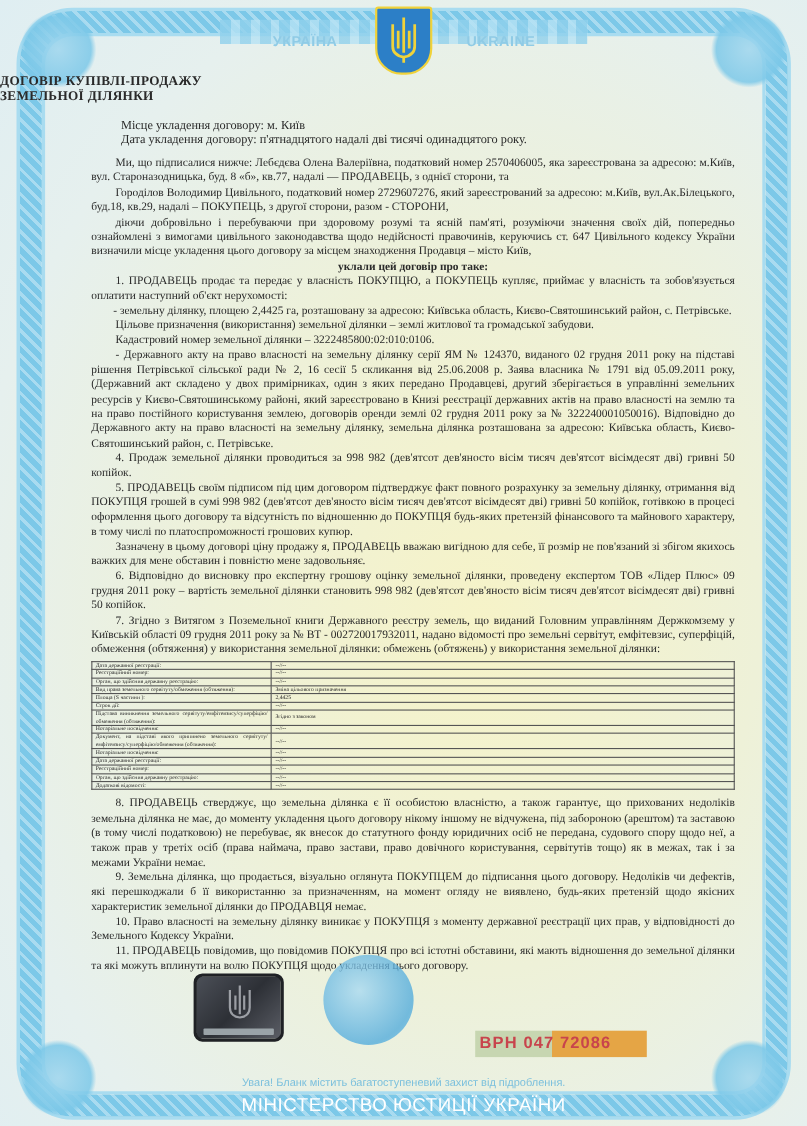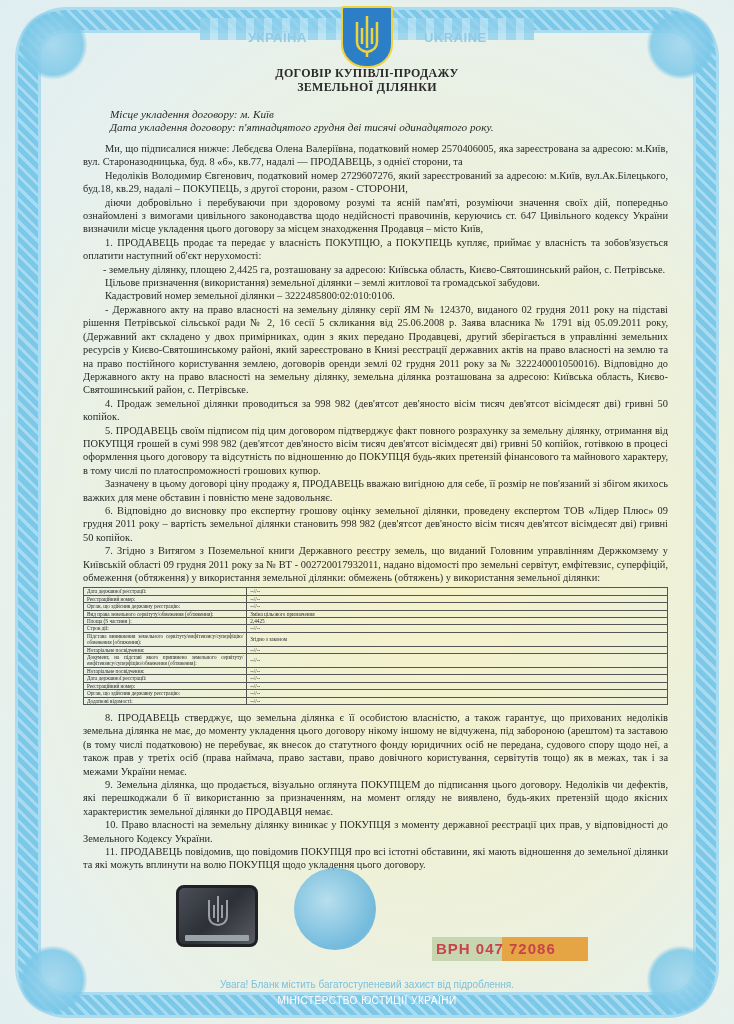--- a/index.html
+++ b/index.html
@@ -20,25 +20,25 @@
     background: radial-gradient(circle, #9fd6ee 0%, #7cc8e8 60%, transparent 70%); opacity:.85; }
   .band { position:absolute; left:200px; top:18px; width:334px; height:22px;
     background: repeating-linear-gradient(90deg, #8fd0ec 0 10px, #b6e2f4 10px 18px); opacity:.8; }
   .country { position:absolute; top:30px; font-family:"Liberation Sans", sans-serif;
     font-weight:bold; font-size:13px; color:#8fcbe6; letter-spacing:0.5px; }
   .country.ua { left:248px; }
   .country.en { left:424px; }
   .coat { position:absolute; left:341px; top:6px; width:52px; height:62px;
     background:#2c7fc7; border:2px solid #f0d23a; border-radius:3px 3px 24px 24px; box-sizing:border-box; }
   .coat svg { position:absolute; left:8px; top:6px; }
-  .title { position:absolute; left:0; width:734px; text-align:center; font-weight:bold;
+  .title { position:absolute; left:0; width:734px; text-align:left; font-weight:bold;
     font-size:12px; letter-spacing:0.3px; }
   .title.t1 { top:66px; }
   .title.t2 { top:80px; }
-  .meta { position:absolute; left:110px; font-size:11.2px;font-style:italic; }
+  .meta { position:absolute; left:110px; font-size:11.2px; }
   .meta.m1 { top:108px; }
   .meta.m2 { top:121px; }
   .body { position:absolute; left:83px; top:142px; width:585px; font-size:10.4px; line-height:13.4px; text-align:justify; }
   .body p { margin:0; text-indent:22px; }
   .body p.noind { text-indent:0;margin-left:20px; }
   .body .center { text-align:center; text-indent:0; font-weight:bold; }
   b { font-weight:normal; }
   table.reg { border-collapse:collapse; width:585px; margin:3px 0 6px 0; font-size:5.2px; line-height:6.4px; }
   table.reg td { border:1px solid #555; padding:0 3px; vertical-align:middle; }
   table.reg td.k { width:160px; }
@@ -48,21 +48,21 @@
   .holo .cap { position:absolute; bottom:3px; left:6px; right:6px; height:6px; background:#9aa3a8; border-radius:1px; }
   .holo svg { position:absolute; left:26px; top:6px; opacity:.7; }
   .globe { position:absolute; left:294px; top:868px; width:82px; height:82px; border-radius:50%;
     background: radial-gradient(circle at 40% 40%, #a6d9f3, #4aa8dc 70%, #6fbce6); opacity:.75; }
   .serial { position:absolute; left:432px; top:937px; width:156px; height:24px;
     background: linear-gradient(90deg,#c7d6b1 0 45%, #e5a545 45% 100%); }
   .serial span { font-family:"Liberation Sans", sans-serif; font-size:15px; color:#c8444c; position:absolute; top:3px; left:4px; letter-spacing:1px;font-weight:bold; }
   .warn { position:absolute; left:0; width:734px; top:979px; text-align:center;
     font-family:"Liberation Sans", sans-serif; font-size:10px; color:#7cc0dd; }
   .ministry { position:absolute; left:0; width:734px; top:995px; text-align:center;
-    font-family:"Liberation Sans", sans-serif; font-size:10px; color:#ffffff; letter-spacing:0.5px; }
+    font-family:"Liberation Sans", sans-serif; font-size:17px; color:#ffffff; letter-spacing:0.5px; }
 </style>
 </head>
 <body>
 
 <div class="sheet"></div>
 <div class="frame"></div>
 <div class="frame-pattern"></div>
 <div class="corner" style="left:18px;top:10px"></div>
 <div class="corner" style="right:18px;top:10px"></div>
 <div class="corner" style="left:18px;bottom:9px"></div>
@@ -74,30 +74,31 @@
 <div class="coat">
   <svg width="32" height="44" viewBox="0 0 32 44">
     <path d="M16 2 L16 34 M6 8 L6 28 Q6 36 16 38 Q26 36 26 28 L26 8 M11 14 L11 30 M21 14 L21 30 M16 38 L16 43" stroke="#f0d23a" stroke-width="2.5" fill="none"></path>
   </svg>
 </div>
 
 <div class="title t1">ДОГОВІР КУПІВЛІ-ПРОДАЖУ</div>
 <div class="title t2">ЗЕМЕЛЬНОЇ ДІЛЯНКИ</div>
 
 <div class="meta m1">Місце укладення договору: м. Київ</div>
-<div class="meta m2">Дата укладення договору: п'ятнадцятого грудня дві тисячі одинадцятого року.</div>
+<div class="meta m2">Дата укладення договору: п'ятнадцятого надалі дві тисячі одинадцятого року.</div>
 
 <div class="body">
   <p>
     <span>Ми, що підписалися нижче: </span><b>Лебєдєва Олена Валеріївна</b><span>, податковий номер </span><b>2570406005</b><span>, яка зареєстрована за адресою: м.Київ, вул. Староназодницька, буд. 8 «б», кв.77, надалі — </span><b>ПРОДАВЕЦЬ</b><span>, з однієї сторони, та</span>
   </p>
   <p>
-    <b>Недоліків Володимир Євгенович</b><span>, податковий номер </span><b>2729607276</b><span>, який зареєстрований за адресою: м.Київ, вул.Ак.Білецького, буд.18, кв.29, надалі – </span><b>ПОКУПЕЦЬ</b><span>, з другої сторони, разом - </span><b>СТОРОНИ</b>,
+    <b>Городілов Володимир Цивільного</b><span>, податковий номер </span><b>2729607276</b><span>, який зареєстрований за адресою: м.Київ, вул.Ак.Білецького, буд.18, кв.29, надалі – </span><b>ПОКУПЕЦЬ</b><span>, з другої сторони, разом - </span><b>СТОРОНИ</b>,
   </p>
   <p>діючи добровільно і перебуваючи при здоровому розумі та ясній пам'яті, розуміючи значення своїх дій, попередньо ознайомлені з вимогами цивільного законодавства щодо недійсності правочинів, керуючись ст. 647 Цивільного кодексу України визначили місце укладення цього договору за місцем знаходження Продавця – місто Київ,</p>
+  <p class="center">уклали цей договір про таке:</p>
 
   <p>1. ПРОДАВЕЦЬ продає та передає у власність ПОКУПЦЮ, а ПОКУПЕЦЬ купляє, приймає у власність та зобов'язується оплатити наступний об'єкт нерухомості:</p>
   <p class="noind">
     <b>- земельну ділянку</b><span>, площею </span><b>2,4425 га</b><span>, розташовану за адресою: </span><b>Київська область, Києво-Святошинський район, с. Петрівське.</b>
   </p>
   <p>Цільове призначення (використання) земельної ділянки – землі житлової та громадської забудови.</p>
   <p><span>Кадастровий номер земельної ділянки – </span><b>3222485800:02:010:0106.</b></p>
   <p>- Державного акту на право власності на земельну ділянку серії ЯМ № 124370, виданого 02 грудня 2011 року на підставі рішення Петрівської сільської ради № 2, 16 сесії 5 скликання від 25.06.2008 р. Заява власника № 1791 від 05.09.2011 року, (Державний акт складено у двох примірниках, один з яких передано Продавцеві, другий зберігається в управлінні земельних ресурсів у Києво-Святошинському районі, який зареєстровано в Книзі реєстрації державних актів на право власності на землю та на право постійного користування землею, договорів оренди землі 02 грудня 2011 року за № 322240001050016). Відповідно до Державного акту на право власності на земельну ділянку, земельна ділянка розташована за адресою: Київська область, Києво-Святошинський район, с. Петрівське.</p>
   <p><span>4. Продаж земельної ділянки проводиться за </span><b>998 982 (дев'ятсот дев'яносто вісім тисяч дев'ятсот вісімдесят дві) гривні 50 копійок</b>.</p>
   <p><span>5. ПРОДАВЕЦЬ своїм підписом під цим договором підтверджує факт повного розрахунку за земельну ділянку, отримання від ПОКУПЦЯ грошей в сумі </span><b>998 982 (дев'ятсот дев'яносто вісім тисяч дев'ятсот вісімдесят дві) гривні 50 копійок</b><span>, готівкою в процесі оформлення цього договору та відсутність по відношенню до ПОКУПЦЯ будь-яких претензій фінансового та майнового характеру, в тому числі по платоспроможності грошових купюр.</span></p>

